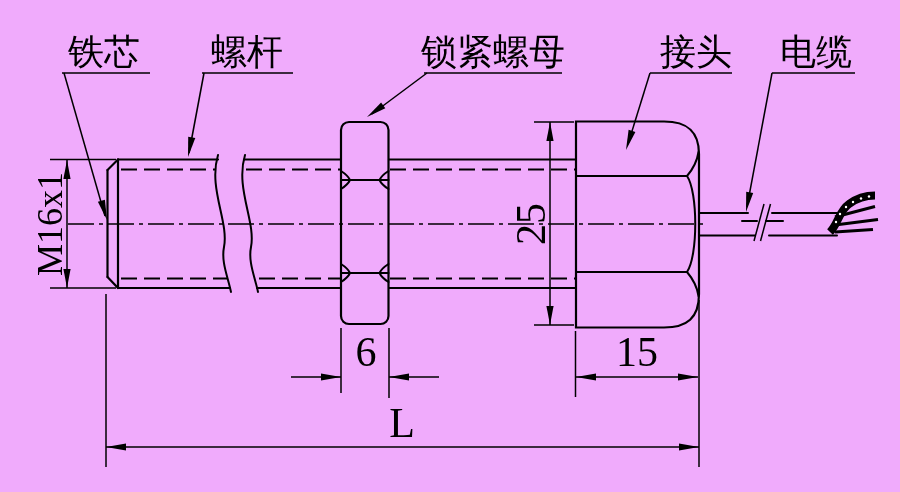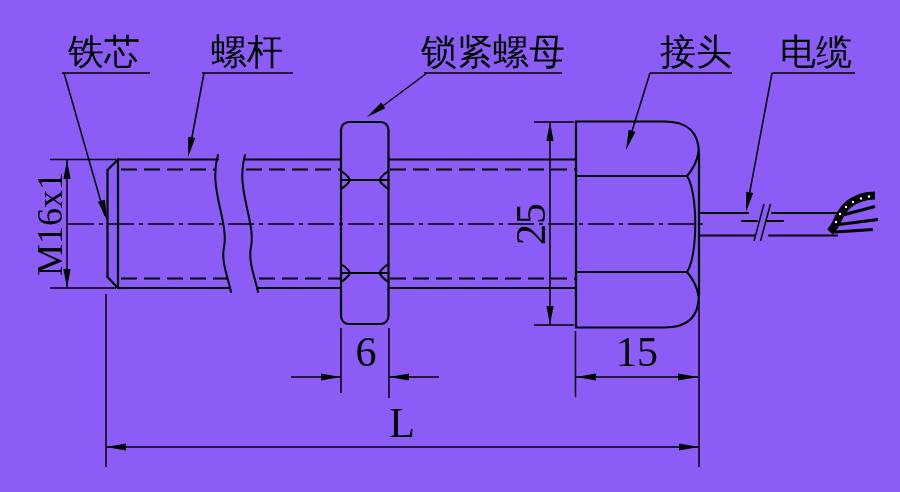--- a/index.html
+++ b/index.html
@@ -1,16 +1,16 @@
 <!DOCTYPE html>
 <html><head>
 <meta charset="utf-8">
 <style>
   html,body{margin:0;padding:0;background:#fff;}
-  .stage{position:relative;width:900px;height:492px;background:#8b5cf6;overflow:hidden;}
+  .stage{position:relative;width:900px;height:492px;background:#f0abfc;overflow:hidden;}
   svg{position:absolute;left:0;top:0;}
   .obj{stroke:#000;stroke-width:2.2;fill:none;stroke-linecap:round;}
   .obj2{stroke:#000;stroke-width:2;fill:none;stroke-linecap:round;}
   .thread{stroke:#000;stroke-width:1.9;fill:none;stroke-dasharray:16 7;}
   .cline{stroke:#000;stroke-width:1.5;fill:none;stroke-dasharray:26 5 4 5;}
   .dim{stroke:#000;stroke-width:1.5;fill:none;}
   .arrow{fill:#000;stroke:none;}
   .lbl{font-family:"Liberation Serif","DejaVu Serif",serif;font-size:36px;fill:#000;}
   .num{font-family:"Liberation Serif","DejaVu Serif",serif;font-size:42px;fill:#000;}
   .braid{stroke:#000;stroke-width:8;fill:none;stroke-linecap:butt;}

